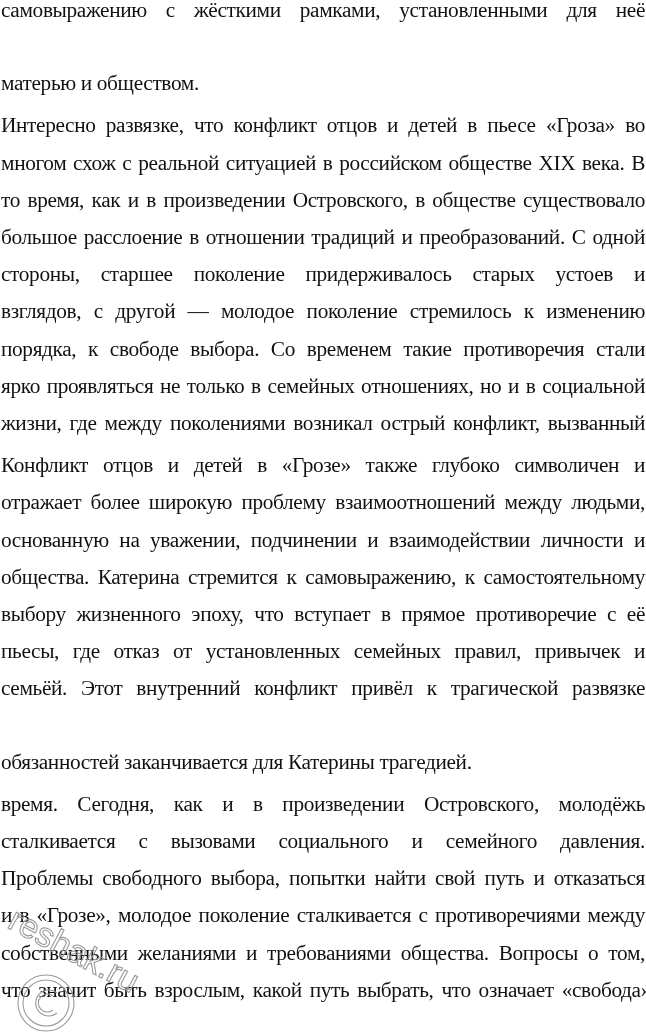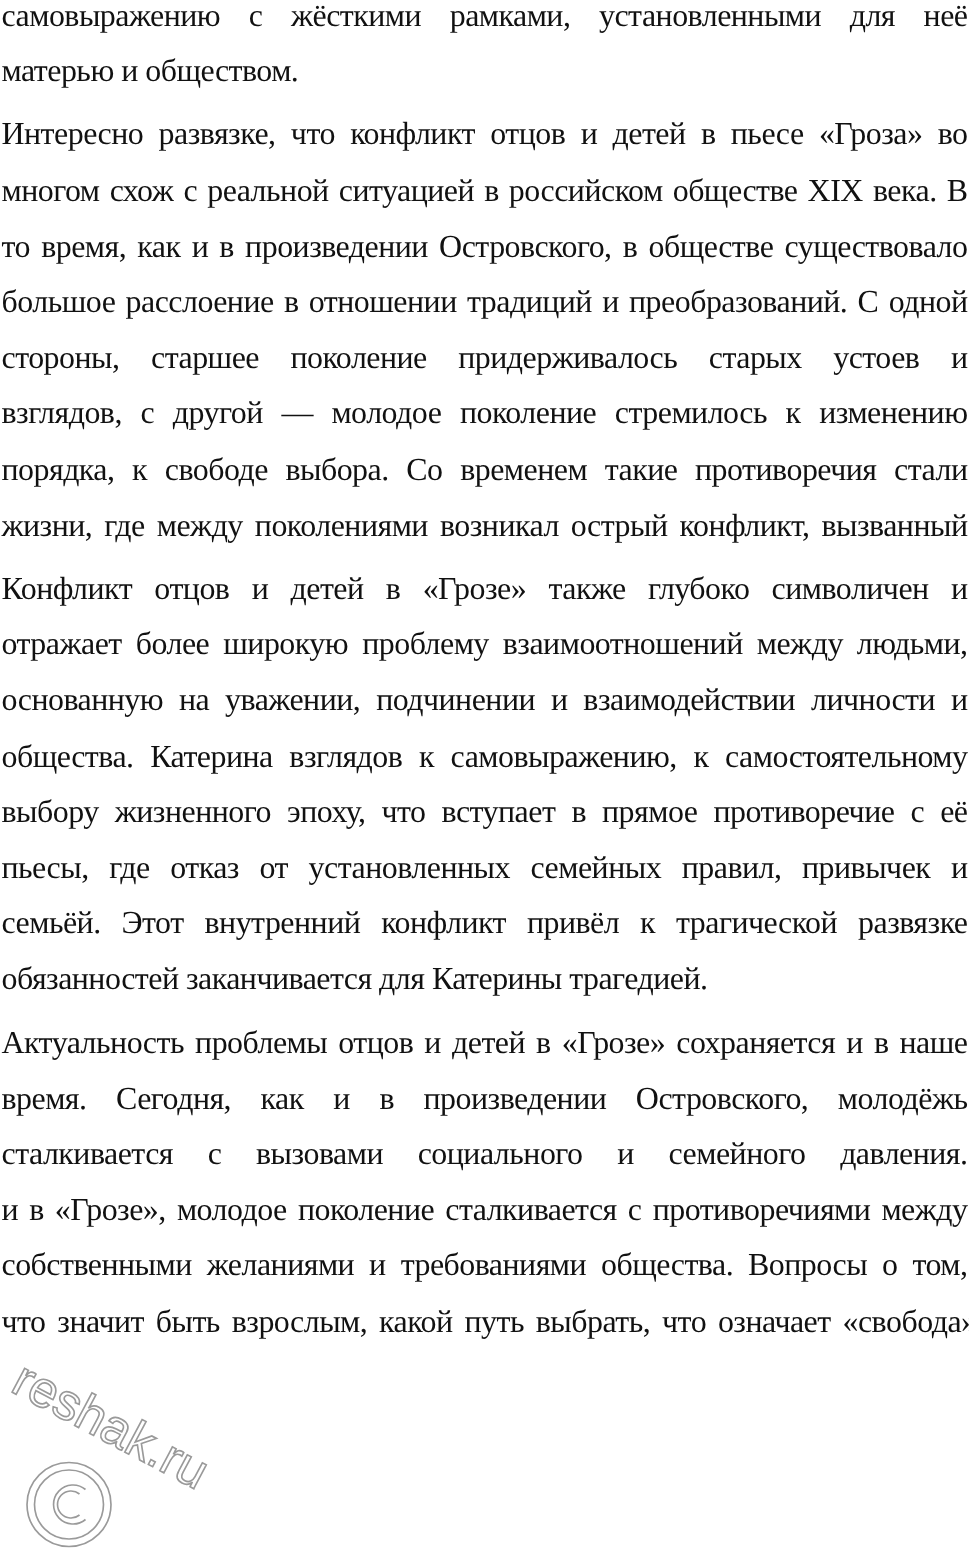--- a/index.html
+++ b/index.html
@@ -32,20 +32,21 @@
     }
     .line {
       display: block;
       white-space: nowrap;
       text-align: justify;
       text-align-last: justify;
       width: 644px;
     }
     .line.last {
       text-align-last: left;
+      margin-top: 36px;
     }
     .line.overflow {
       width: 650px;
     }
     .watermark {
       position: absolute;
       left: -6px;
       top: 905px;
       width: 170px;
       height: 140px;
@@ -67,38 +68,39 @@
   </p>
 
   <p class="para">
     <span class="line">Интересно развязке, что конфликт отцов и детей в пьесе «Гроза» во</span>
     <span class="line">многом схож с реальной ситуацией в российском обществе XIX века. В</span>
     <span class="line">то время, как и в произведении Островского, в обществе существовало</span>
     <span class="line">большое расслоение в отношении традиций и преобразований. С одной</span>
     <span class="line">стороны, старшее поколение придерживалось старых устоев и</span>
     <span class="line">взглядов, с другой — молодое поколение стремилось к изменению</span>
     <span class="line">порядка, к свободе выбора. Со временем такие противоречия стали</span>
+    <span class="line">ярко проявляться не только в семейных отношениях, но и в социальной</span>
     <span class="line">жизни, где между поколениями возникал острый конфликт, вызванный</span>
   </p>
 
   <p class="para">
     <span class="line">Конфликт отцов и детей в «Грозе» также глубоко символичен и</span>
     <span class="line">отражает более широкую проблему взаимоотношений между людьми,</span>
     <span class="line">основанную на уважении, подчинении и взаимодействии личности и</span>
-    <span class="line">общества. Катерина взглядов к самовыражению, к самостоятельному</span>
+    <span class="line">общества. Катерина стремится к самовыражению, к самостоятельному</span>
     <span class="line">выбору жизненного эпоху, что вступает в прямое противоречие с её</span>
     <span class="line">пьесы, где отказ от установленных семейных правил, привычек и</span>
     <span class="line">семьёй. Этот внутренний конфликт привёл к трагической развязке</span>
     <span class="line last">обязанностей заканчивается для Катерины трагедией.</span>
   </p>
 
   <p class="para">
-    <span class="line">Актуальность проблемы отцов и детей в «Грозе» сохраняется и в наше</span>
     <span class="line">время. Сегодня, как и в произведении Островского, молодёжь</span>
     <span class="line">сталкивается с вызовами социального и семейного давления.</span>
+    <span class="line">Проблемы свободного выбора, попытки найти свой путь и отказаться</span>
     <span class="line">и в «Грозе», молодое поколение сталкивается с противоречиями между</span>
     <span class="line">собственными желаниями и требованиями общества. Вопросы о том,</span>
     <span class="line overflow">что значит быть взрослым, какой путь выбрать, что означает «свобода»</span>
   </p>
 
 </div>
 
 <div class="watermark">
   <svg viewBox="0 0 170 140" xmlns="http://www.w3.org/2000/svg">
     <g transform="translate(12,22) rotate(28)" fill="none" stroke="#9a9a9a" stroke-width="1.1">

